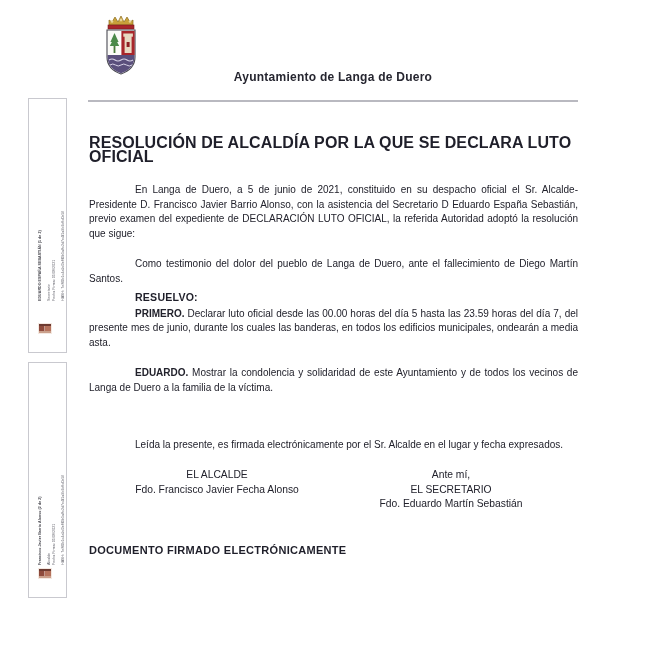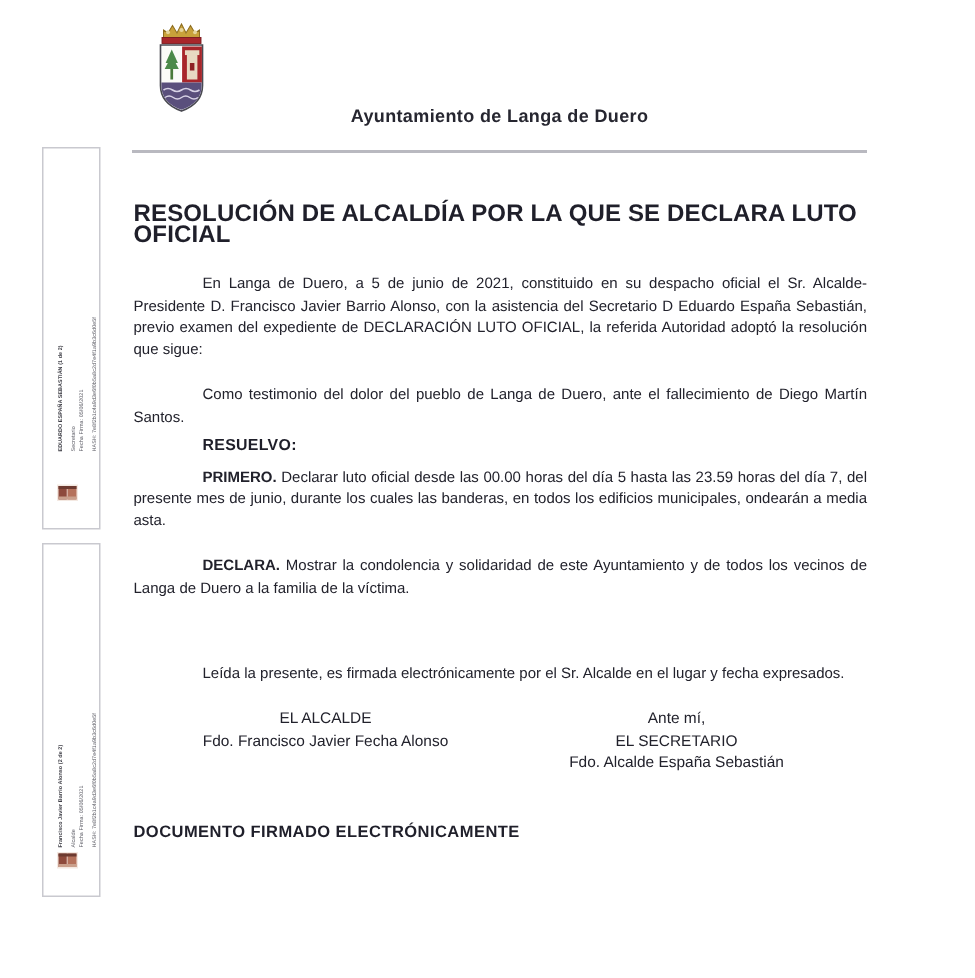--- a/index.html
+++ b/index.html
@@ -133,21 +133,21 @@
     line-height: 14.6px;
     text-align: justify;
     text-indent: 46px;
     color: #22222c;
   }
   p.para.tight { margin-bottom: 4px; }
   .lead {
     font-weight: bold;
   }
   .subhead {
-    margin: 0 0 9px 0;
+    margin: 0 0 4px 0;
     font-size: 10.6px;
     font-weight: bold;
     text-indent: 46px;
     color: #1f1f2a;
     letter-spacing: 0.2px;
   }
   .spacer-lg { height: 26px; }
 
   
   .sign-row {
@@ -258,34 +258,34 @@
     <h1 class="doc-title">RESOLUCIÓN DE ALCALDÍA POR LA QUE SE DECLARA LUTO OFICIAL</h1>
 
     <p class="para">En Langa de Duero, a 5 de junio de 2021, constituido en su despacho oficial el Sr. Alcalde-Presidente D. Francisco Javier Barrio Alonso, con la asistencia del Secretario D Eduardo España Sebastián, previo examen del expediente de DECLARACIÓN LUTO OFICIAL, la referida Autoridad adoptó la resolución que sigue:</p>
 
     <p class="para tight">Como testimonio del dolor del pueblo de Langa de Duero, ante el fallecimiento de Diego Martín Santos.</p>
 
     <div class="subhead">RESUELVO:</div>
 
     <p class="para"><span class="lead">PRIMERO.</span><span> Declarar luto oficial desde las 00.00 horas del día 5 hasta las 23.59 horas del día 7, del presente mes de junio, durante los cuales las banderas, en todos los edificios municipales, ondearán a media asta.</span></p>
 
-    <p class="para"><span class="lead">DECLARA.</span><span> Mostrar la condolencia y solidaridad de este Ayuntamiento y de todos los vecinos de Langa de Duero a la familia de la víctima.</span></p>
+    <p class="para"><span class="lead">EDUARDO.</span><span> Mostrar la condolencia y solidaridad de este Ayuntamiento y de todos los vecinos de Langa de Duero a la familia de la víctima.</span></p>
 
     <div class="spacer-lg"></div>
 
     <p class="para">Leída la presente, es firmada electrónicamente por el Sr. Alcalde en el lugar y fecha expresados.</p>
 
     <div class="sign-row">
       <div class="sign-col left">
         <div>EL ALCALDE</div>
         <div>Fdo. Francisco Javier Fecha Alonso</div>
       </div>
       <div class="sign-col right">
         <div>Ante mí,</div>
         <div>EL SECRETARIO</div>
-        <div>Fdo. Alcalde España Sebastián</div>
+        <div>Fdo. Eduardo Martín Sebastián</div>
       </div>
     </div>
 
     <div class="doc-footer">DOCUMENTO FIRMADO ELECTRÓNICAMENTE</div>
 
   </div>
 </div>
 
 </body></html>

